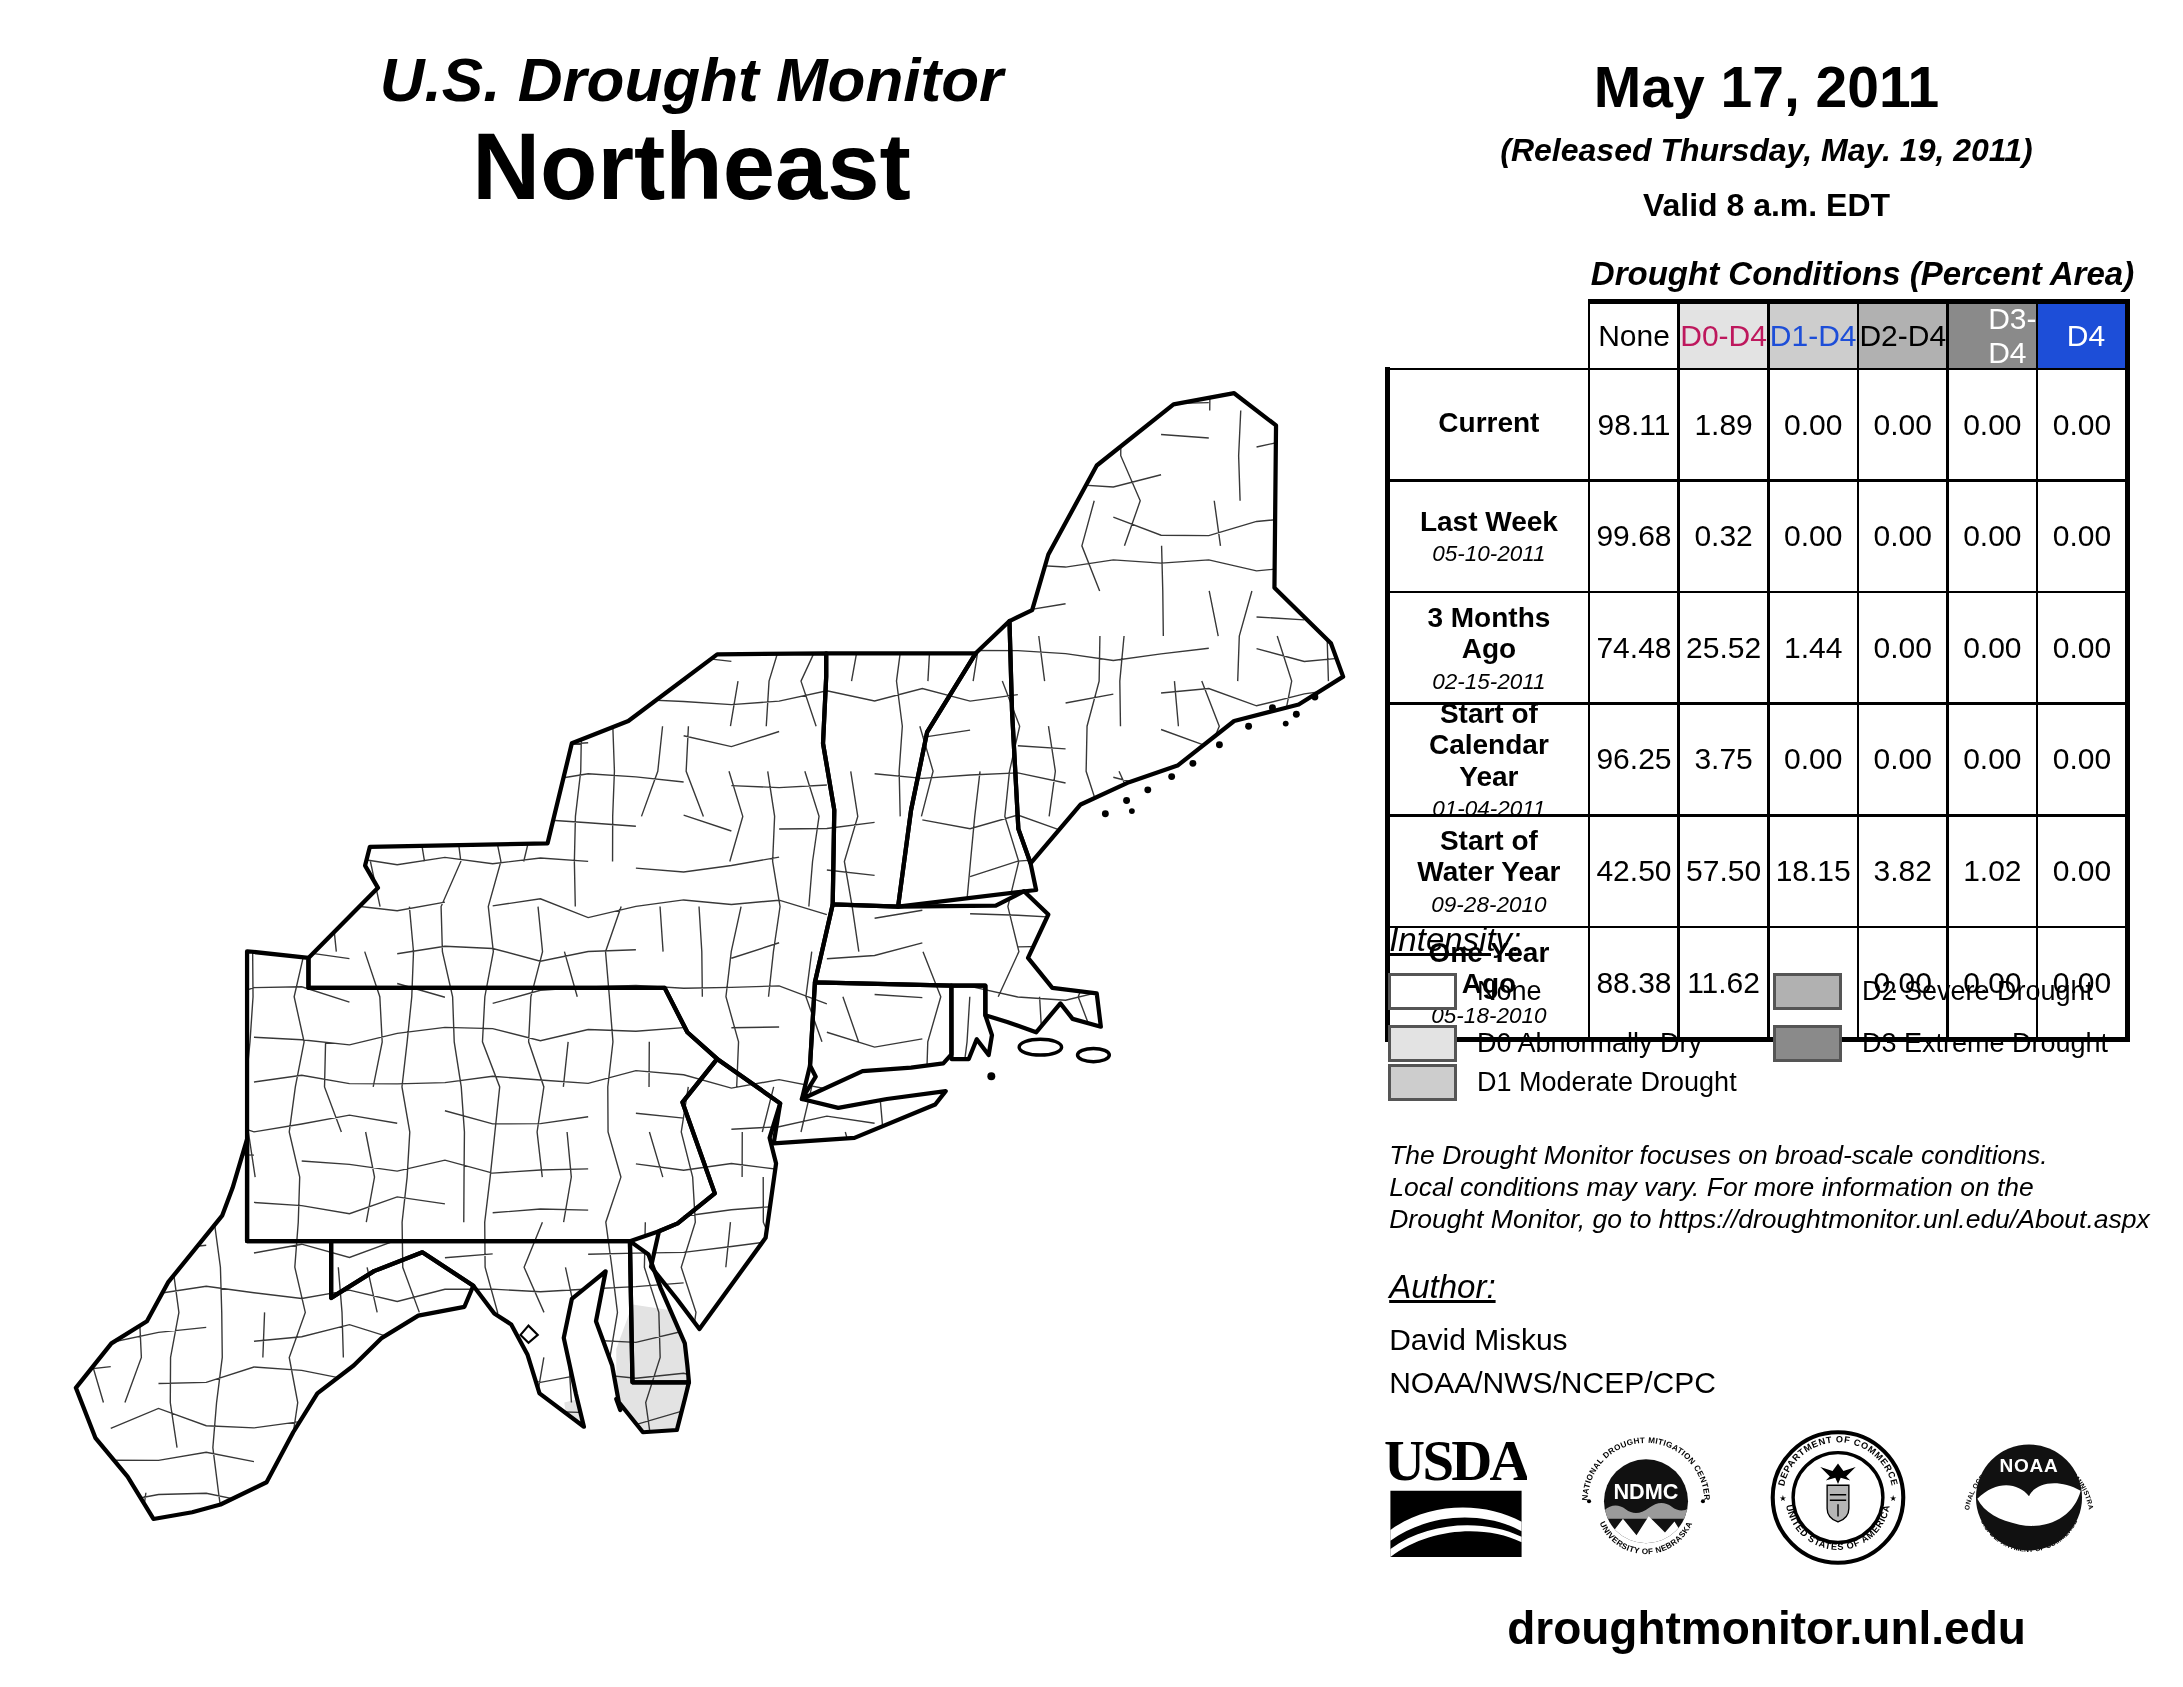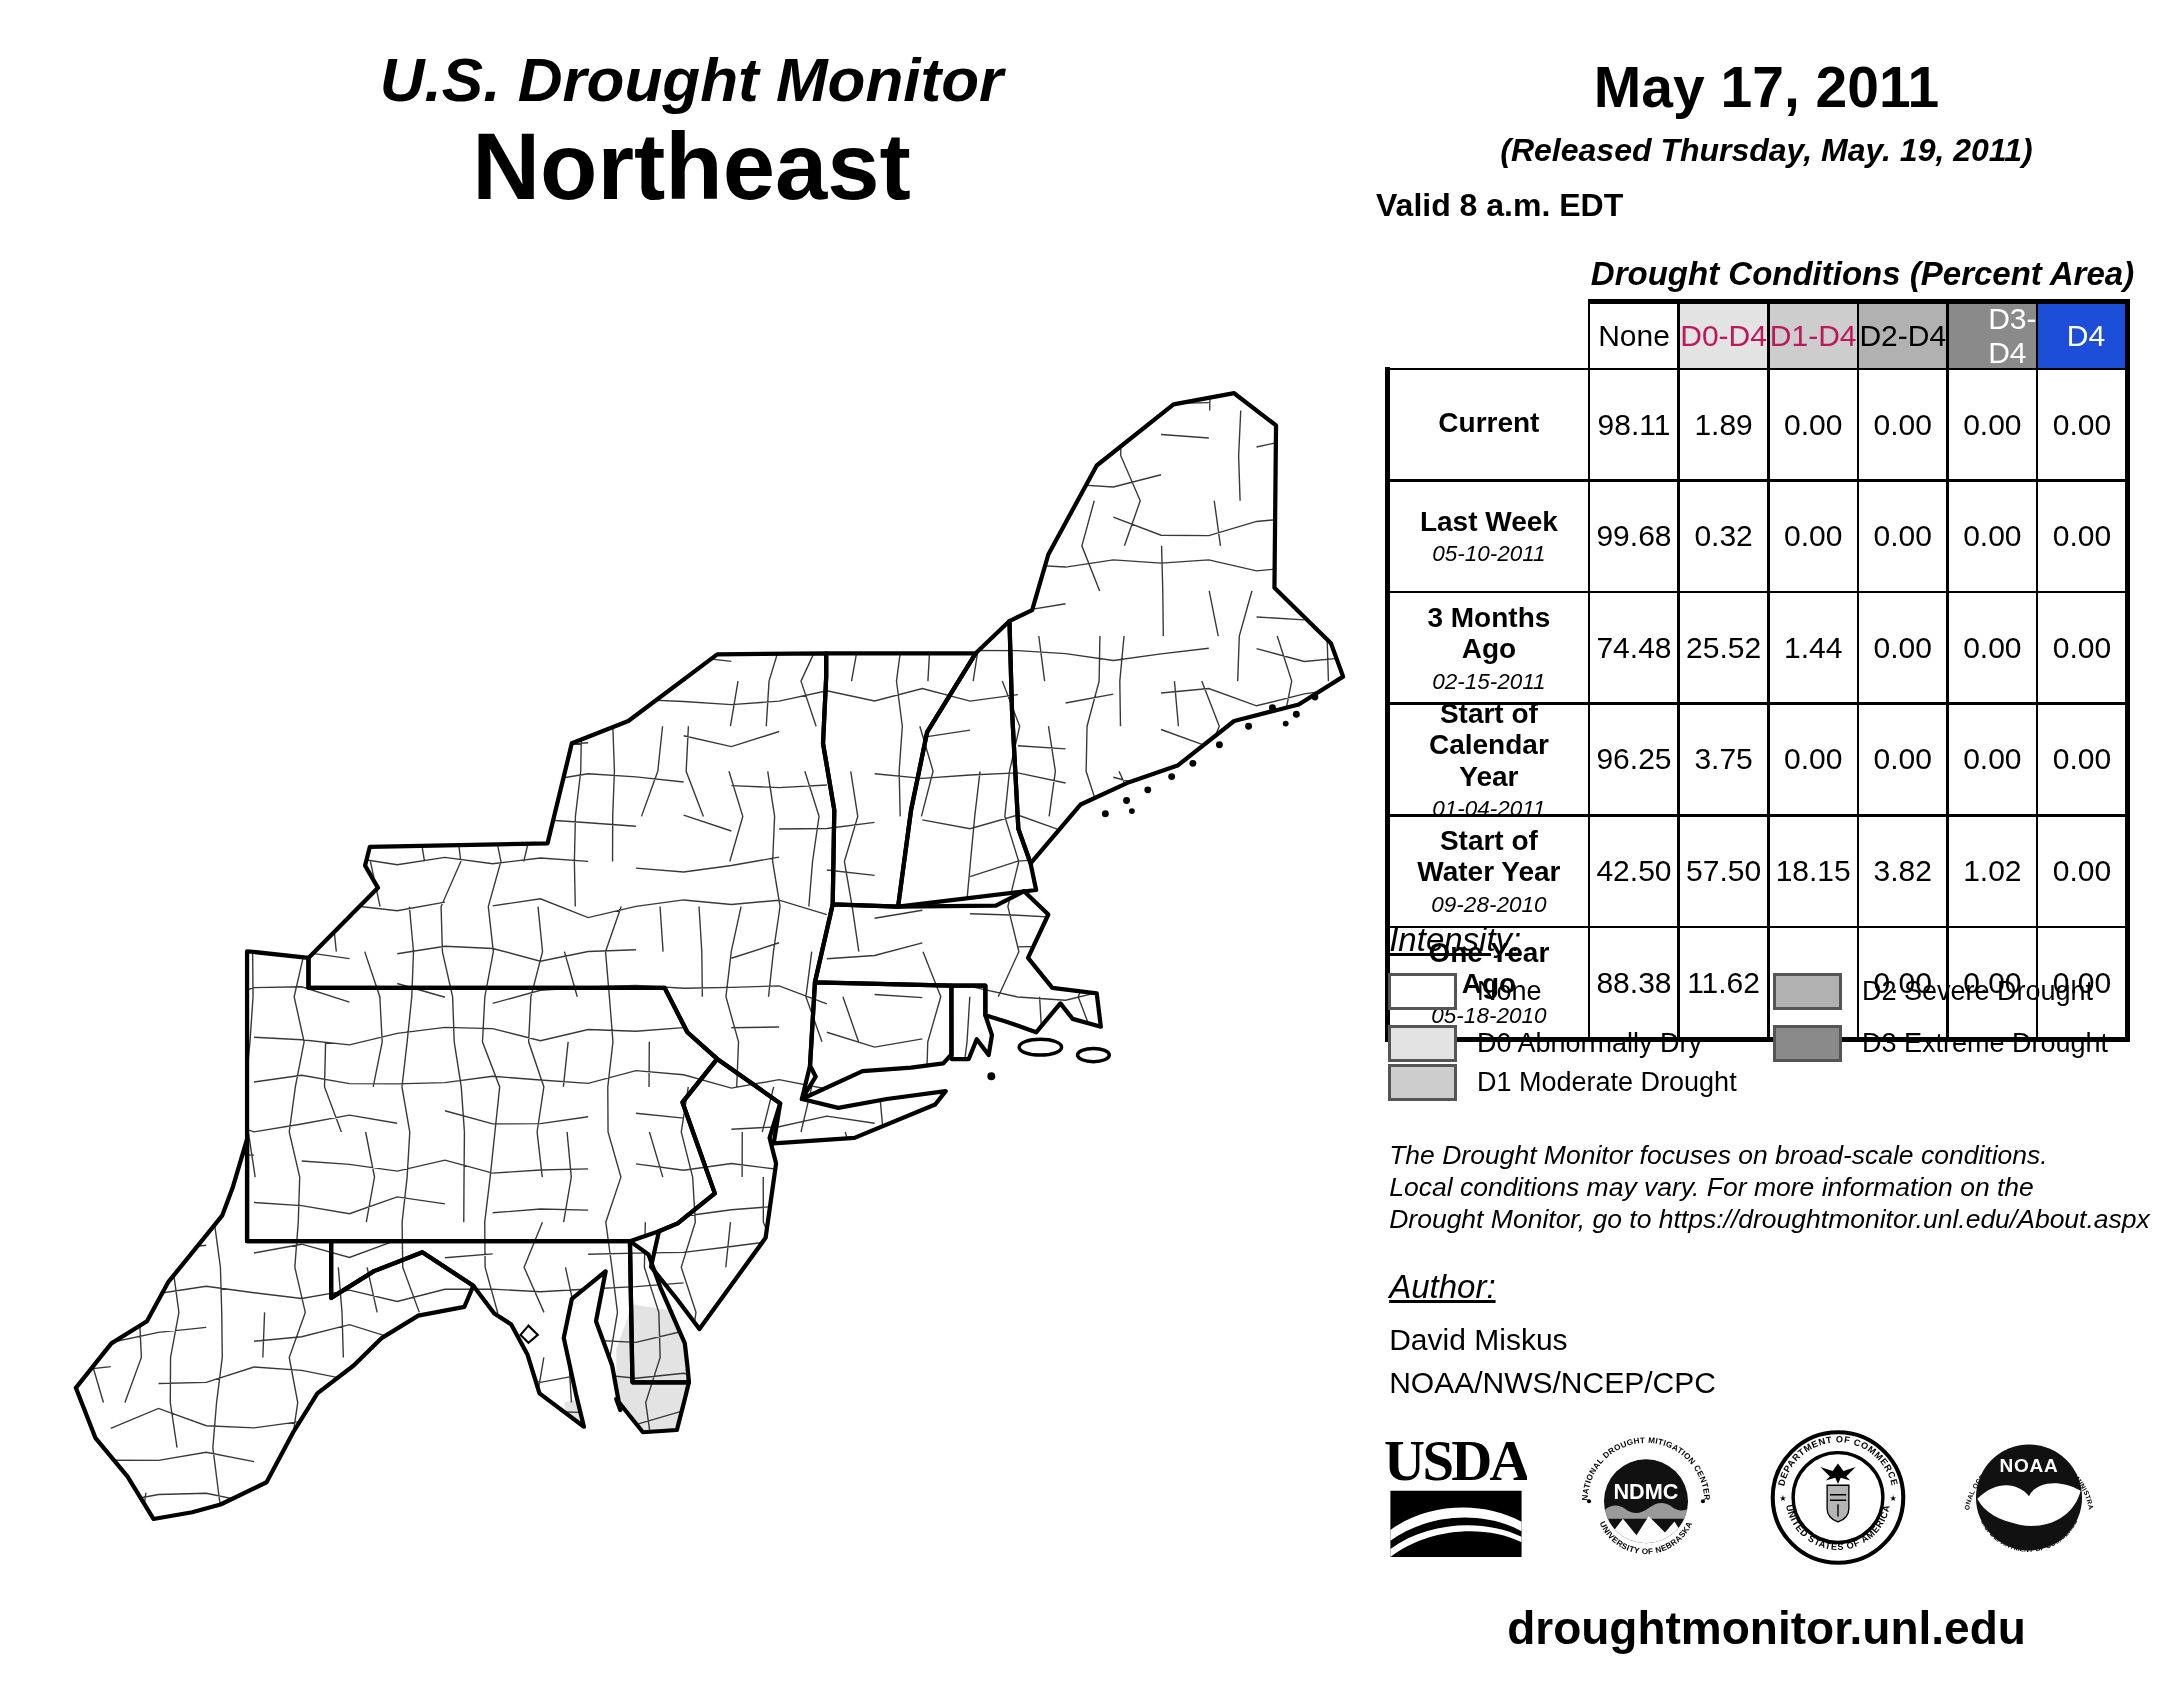--- a/index.html
+++ b/index.html
@@ -9,21 +9,21 @@
 
   
   #title-block{left:0;top:46px;width:1383px;text-align:center}
   #page-title{font-size:62px;font-weight:bold;font-style:italic;line-height:1.1}
   #region-title{font-size:94px;font-weight:bold;line-height:1.05;margin-top:4px}
 
   
   #right-col{left:1376px;top:0;width:781px;height:1583px}
   #map-date{left:0;top:54px;width:781px;text-align:center;font-size:57px;font-weight:bold}
   #released{left:0;top:132px;width:781px;text-align:center;font-size:32px;font-weight:bold;font-style:italic}
-  #valid{left:0;top:187px;width:781px;font-size:32px;font-weight:bold}
+  #valid{left:0;top:187px;width:781px;text-align:center;font-size:32px;font-weight:bold}
 
   #table-title{left:212px;top:255px;width:549px;text-align:center;font-size:33px;font-style:italic;font-weight:600}
 
   #dm-table{left:9.3px;top:299px;display:grid;
             grid-template-columns:198px repeat(6,87px);
             grid-template-rows:64px repeat(6,109px);
             gap:2.6px;background:#000;padding:4.6px}
   .cell{background:#fff;display:flex;align-items:center;justify-content:center}
   .hcell{font-size:30px}
   .vcell{font-size:30px}
@@ -159,21 +159,21 @@
   <div class="abs" id="map-date">May 17, 2011</div>
   <div class="abs" id="released">(Released Thursday, May. 19, 2011)</div>
   <div class="abs" id="valid">Valid 8 a.m. EDT</div>
 
   <div class="abs" id="table-title">Drought Conditions (Percent Area)</div>
 
   <div class="abs" id="dm-table">
     <div class="cell hcell"></div>
     <div class="cell hcell" style="background: rgb(255, 255, 255); color: rgb(0, 0, 0);">None</div>
     <div class="cell hcell" style="background: rgb(227, 227, 227); color: #be185d;">D0-D4</div>
-    <div class="cell hcell" style="background: rgb(205, 205, 205); color: #be185d;">D1-D4</div>
+    <div class="cell hcell" style="background: rgb(205, 205, 205); color: #1d4ed8;">D1-D4</div>
     <div class="cell hcell" style="background: rgb(177, 177, 177); color: rgb(0, 0, 0);">D2-D4</div>
     <div class="cell hcell" style="background: rgb(138, 138, 138); color: rgb(255, 255, 255); padding-left: 40px;">D3-D4</div>
     <div class="cell hcell" style="background: #1d4ed8; color: rgb(255, 255, 255); padding-left: 8px;">D4</div>
 
     <div class="cell lcell">
         <span>Current</span>
         <span class="rdate"></span>
       </div>
     <div class="cell vcell">98.11</div>
     <div class="cell vcell">1.89</div>

